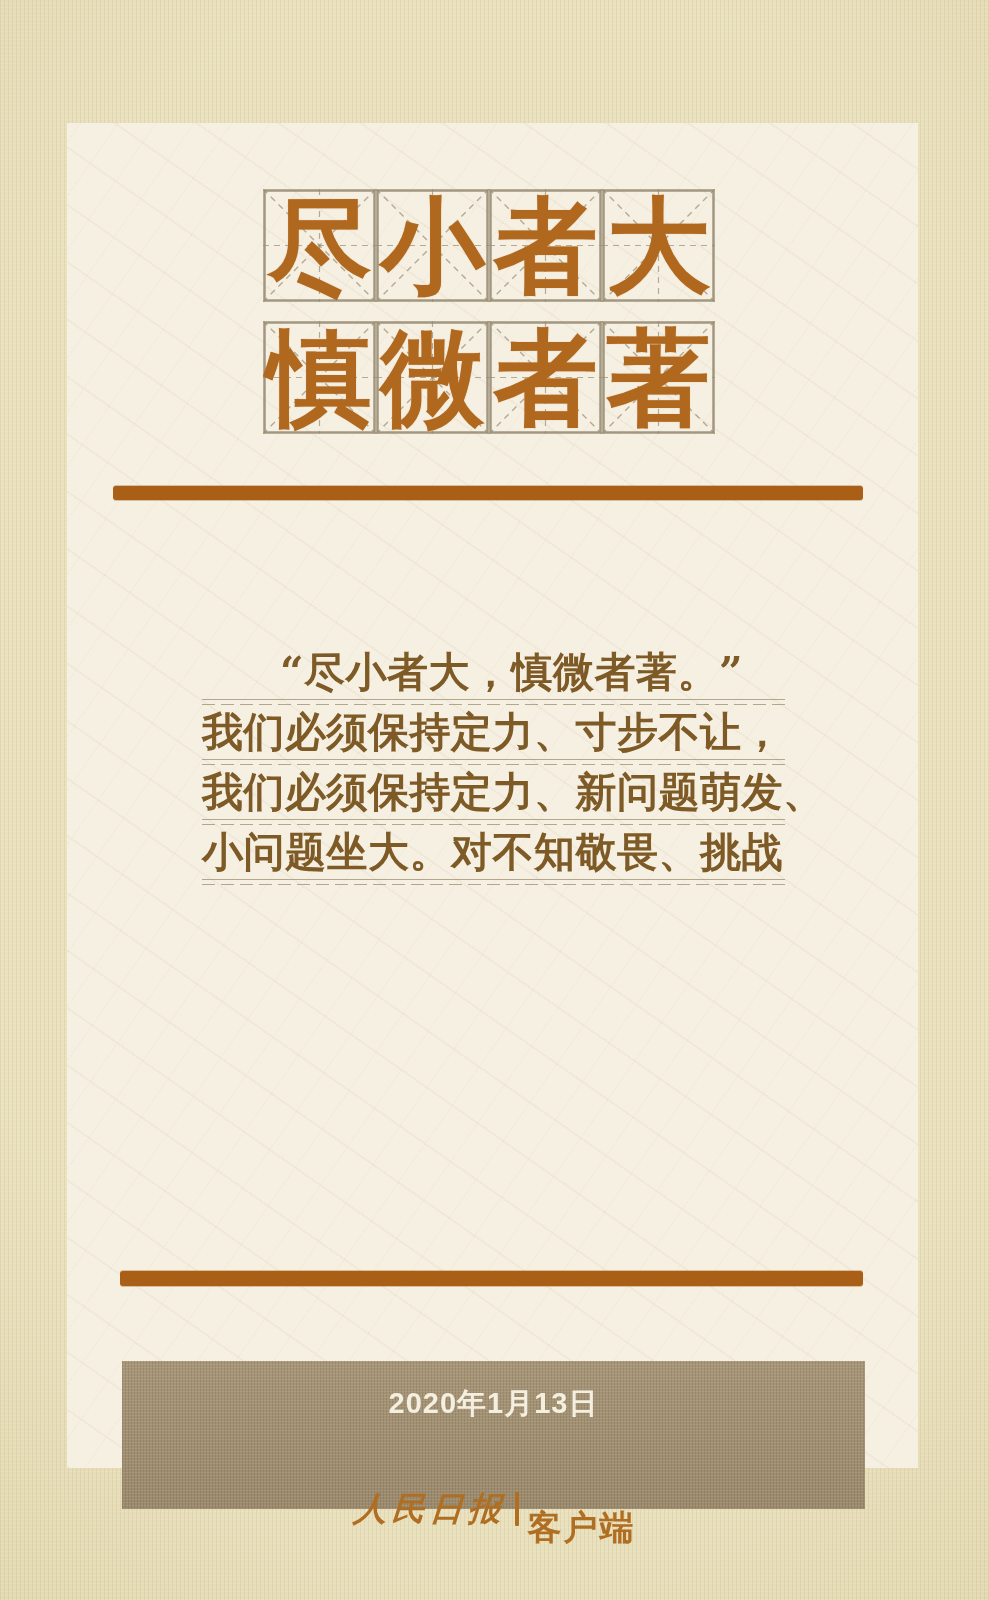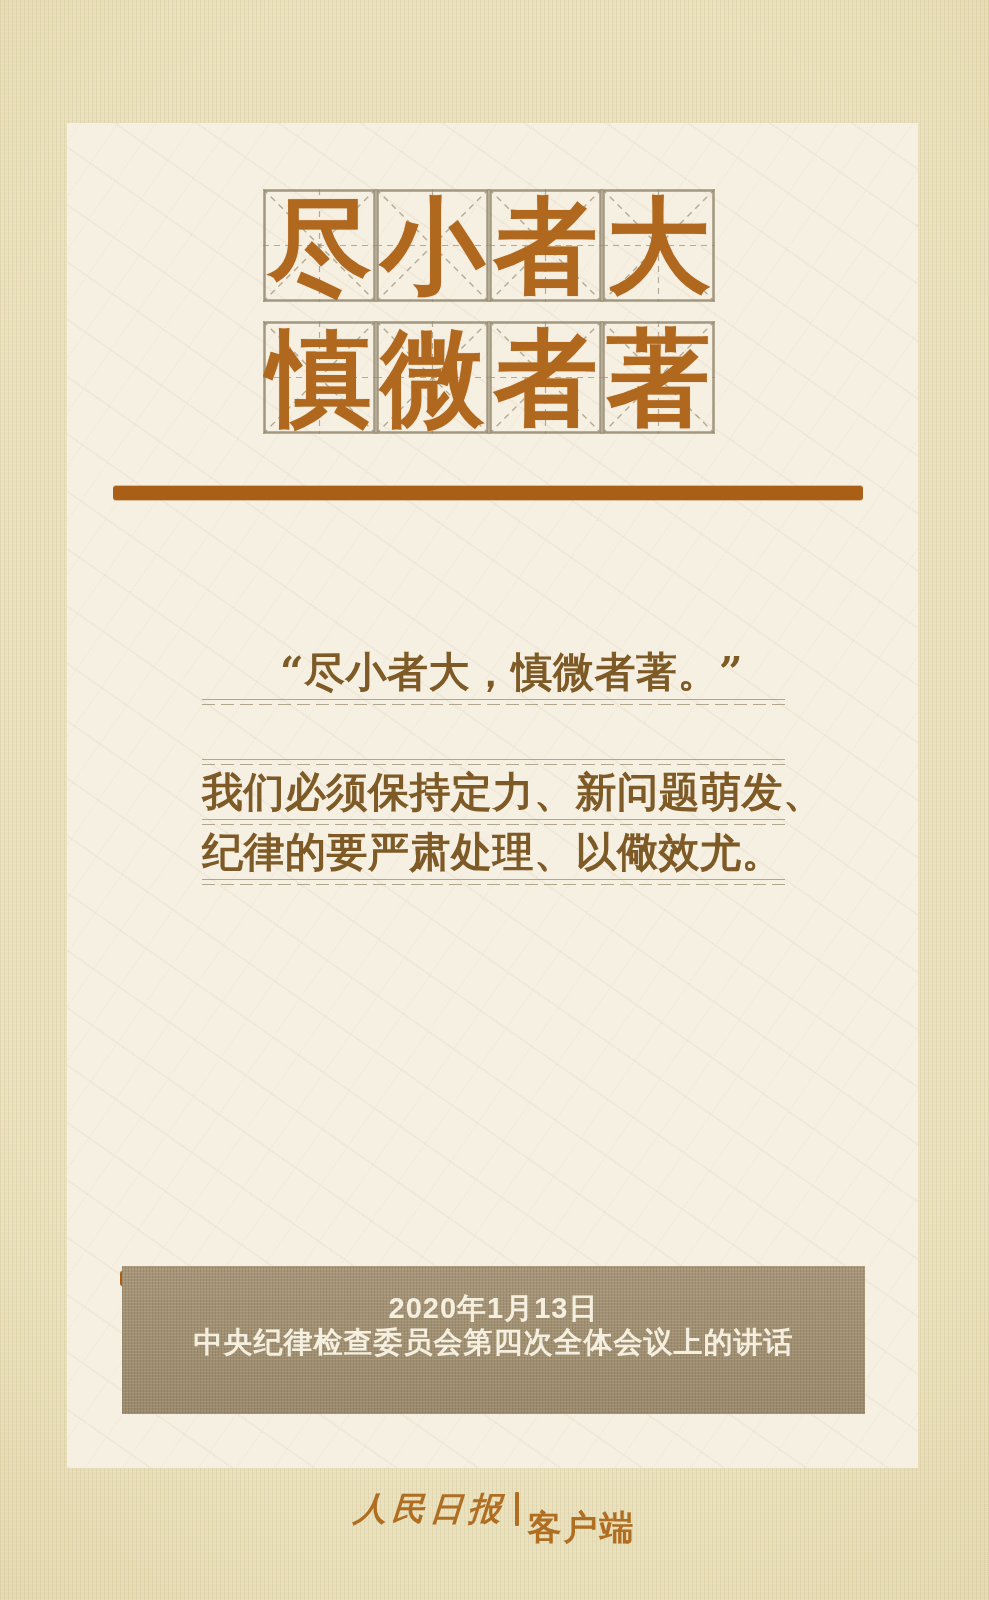--- a/index.html
+++ b/index.html
@@ -67,21 +67,21 @@
     white-space:nowrap;
   }
   .q-row.indented .q-text{padding-left:78px;}
   .q-rule{
     position:absolute;left:0;bottom:0;width:583px;height:5px;
     border-top:1px solid var(--rule-line);
     background:repeating-linear-gradient(90deg, var(--rule-line) 0 13px, rgba(0,0,0,0) 13px 19px) bottom/100% 1px no-repeat;
     opacity:.85;
   }
   .attribution{
-    position:absolute;left:55px;top:1143px;width:743px;height:148px;
+    position:absolute;left:55px;top:1238px;width:743px;height:148px;
     background-color:var(--attribution-background);
     background-image:
       repeating-linear-gradient(0deg, rgba(255,255,255,.09) 0 1px, rgba(0,0,0,0) 1px 3px),
       repeating-linear-gradient(90deg, rgba(60,45,20,.12) 0 1px, rgba(0,0,0,0) 1px 3px),
       linear-gradient(rgba(255,255,255,.04), rgba(0,0,0,.05));
     color:var(--attribution-text);
     font-family:"Liberation Sans","DejaVu Sans",sans-serif;
     font-weight:bold;text-align:center;
     padding-top:25px;box-sizing:border-box;
   }
@@ -196,37 +196,37 @@
     </div>
 
     <div class="divider divider-top"></div>
 
     <div class="quote">
       <div class="q-row indented">
         <span class="q-text">“尽小者大，慎微者著。”</span>
         <div class="q-rule"></div>
       </div>
       <div class="q-row">
+        <span class="q-text">我们必须保持定力、寸步不让，</span>
         <div class="q-rule"></div>
       </div>
       <div class="q-row">
         <span class="q-text">我们必须保持定力、新问题萌发、</span>
         <div class="q-rule"></div>
       </div>
       <div class="q-row">
-        <span class="q-text">纪律的要严肃处理、以儆效尤。</span>
+        <span class="q-text">小问题坐大。对不知敬畏、挑战</span>
         <div class="q-rule"></div>
       </div>
     </div>
 
     <div class="divider divider-bottom"></div>
 
     <div class="attribution">
       <div class="attr-line">2020年1月13日</div>
-      <div class="attr-line">中央纪律检查委员会第四次全体会议上的讲话</div>
     </div>
 
   </div>
 
   <div class="footer">
     <span class="brand-script">人民日报</span>
     <span class="brand-bar"></span>
     <span class="brand-suffix">客户端</span>
   </div>
 </div>

